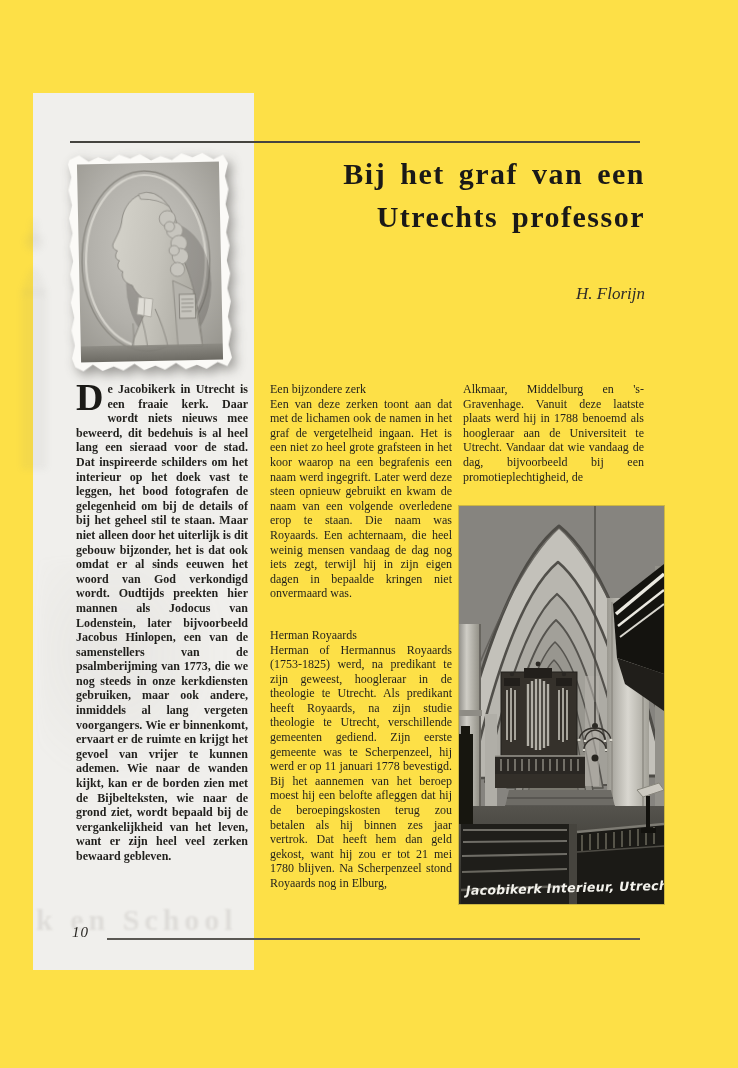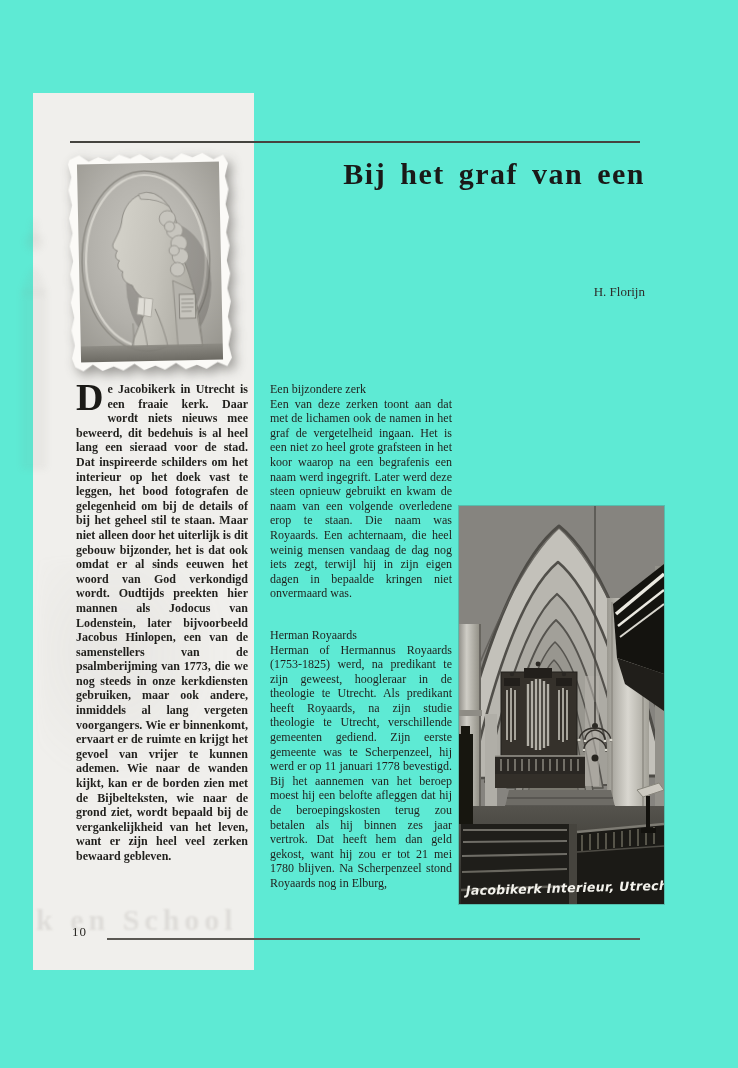--- a/index.html
+++ b/index.html
@@ -1,36 +1,36 @@
 <!DOCTYPE html>
 <html><head>
 <meta charset="utf-8">
 <style>
   html,body{margin:0;padding:0;background:#ffffff;}
   .page{
     position:relative;width:738px;height:1068px;overflow:hidden;
-    background:#5eead4;color:#24221f;
+    background:#fde047;color:#24221f;
     font-family:"Liberation Serif","DejaVu Serif",serif;
   }
   
   .scan-band{position:absolute;left:33px;top:93px;width:221px;height:877px;background:#f0efec;}
   .ghost-tower{position:absolute;left:3px;top:200px;width:60px;height:270px;opacity:.6;filter:blur(3px);}
   .ghost-blob{position:absolute;left:40px;top:560px;width:190px;height:230px;
     background:radial-gradient(ellipse at 40% 40%, rgba(140,138,128,0.08), rgba(140,138,128,0) 70%);filter:blur(4px);}
   .ghost-text{position:absolute;left:36px;top:903px;font-size:30px;font-weight:bold;
     letter-spacing:5px;color:rgba(95,92,84,0.12);filter:blur(1.2px);white-space:nowrap;}
   
   .top-rule{position:absolute;left:70px;top:141px;width:570px;height:2px;background:#45443f;}
   .footer-rule{position:absolute;left:107px;top:938px;width:533px;height:2px;background:#5a5853;}
-  .page-number{position:absolute;left:72px;top:924px;font-size:13px;letter-spacing:1px;color:#2a2824;}
+  .page-number{position:absolute;left:72px;top:924px;font-size:15px;letter-spacing:1px;color:#2a2824;font-style:italic;}
   
   .title-block{position:absolute;left:295px;top:152px;width:350px;text-align:right;
     font-weight:bold;font-size:30px;line-height:43px;letter-spacing:1.5px;word-spacing:5px;color:#1a1918;}
   .author{position:absolute;left:445px;top:284px;width:200px;text-align:right;
-    font-size:13px;color:#2e2c29;}
+    font-style:italic;font-size:17px;color:#2e2c29;}
   
   .portrait-wrap{position:absolute;left:70px;top:154px;width:160px;height:216px;
     transform:rotate(-1.2deg);filter:drop-shadow(4px 5px 6px rgba(45,43,38,0.45));}
   .photo-paper{position:absolute;inset:0;background:#fbfaf7;
     clip-path:polygon(1% 2%,7% 0%,13% 3%,19% 1%,26% 3%,32% 0%,39% 2%,45% 0%,52% 3%,58% 1%,65% 3%,71% 0%,78% 2%,84% 0%,91% 3%,97% 1%,100% 5%,98% 11%,100% 17%,98% 24%,100% 30%,98% 37%,100% 43%,98% 50%,100% 56%,98% 63%,100% 69%,98% 76%,100% 82%,98% 89%,100% 95%,97% 99%,91% 97%,84% 100%,78% 98%,71% 100%,65% 97%,58% 100%,52% 98%,45% 100%,39% 97%,32% 100%,26% 98%,19% 100%,13% 97%,7% 100%,2% 98%,0% 94%,2% 88%,0% 81%,2% 75%,0% 68%,2% 62%,0% 55%,2% 49%,0% 42%,2% 36%,0% 29%,2% 23%,0% 16%,2% 10%,0% 4%);}
   .photo-image{position:absolute;left:9px;top:9px;right:9px;bottom:9px;overflow:hidden;}
   
   .col{position:absolute;top:382px;font-size:12px;line-height:14.6px;text-align:justify;color:#201f1c;}
   .col p{margin:0;}
   .col-1{left:76px;width:172px;font-weight:bold;}
@@ -123,38 +123,42 @@
             <line x1="100" y1="149" x2="110" y2="149" stroke="#85837c" stroke-width="0.8"></line>
           </g>
           <rect x="0" y="182" width="140" height="16" fill="url(#relBase)" opacity="0.85"></rect>
         </svg>
       </div>
     </div>
   </div>
 
   <div class="title-block">
     <div>Bij het graf van een</div>
+    <div>Utrechts professor</div>
   </div>
   <div class="author">H. Florijn</div>
 
   <div class="col col-1">
     <p><span class="dropcap">D</span><span>e Jacobikerk in Utrecht is een fraaie kerk. Daar wordt niets nieuws mee beweerd, dit bedehuis is al heel lang een sieraad voor de stad. Dat inspireerde schilders om het interieur op het doek vast te leggen, het bood fotografen de gelegenheid om bij de details of bij het geheel stil te staan. Maar niet alleen door het uiterlijk is dit gebouw bijzonder, het is dat ook omdat er al sinds eeuwen het woord van God verkondigd wordt. Oudtijds preekten hier mannen als Jodocus van Lodenstein, later bijvoorbeeld Jacobus Hinlopen, een van de samenstellers van de psalmberijming van 1773, die we nog steeds in onze kerkdiensten gebruiken, maar ook andere, inmiddels al lang vergeten voorgangers. Wie er binnenkomt, ervaart er de ruimte en krijgt het gevoel van vrijer te kunnen ademen. Wie naar de wanden kijkt, kan er de borden zien met de Bijbelteksten, wie naar de grond ziet, wordt bepaald bij de vergankelijkheid van het leven, want er zijn heel veel zerken bewaard gebleven.</span></p>
   </div>
 
   <div class="col col-2">
     <div class="section">
       <div class="section-heading">Een bijzondere zerk</div>
       <p>Een van deze zerken toont aan dat met de lichamen ook de namen in het graf de vergetelheid ingaan. Het is een niet zo heel grote grafsteen in het koor waarop na een begrafenis een naam werd ingegrift. Later werd deze steen opnieuw gebruikt en kwam de naam van een volgende overledene erop te staan. Die naam was Royaards. Een achternaam, die heel weinig mensen vandaag de dag nog iets zegt, terwijl hij in zijn eigen dagen in bepaalde kringen niet onvermaard was.</p>
     </div>
     <div class="section">
       <div class="section-heading">Herman Royaards</div>
       <p>Herman of Hermannus Royaards (1753-1825) werd, na predikant te zijn geweest, hoogleraar in de theologie te Utrecht. Als predikant heeft Royaards, na zijn studie theologie te Utrecht, verschillende gemeenten gediend. Zijn eerste gemeente was te Scherpenzeel, hij werd er op 11 januari 1778 bevestigd. Bij het aannemen van het beroep moest hij een belofte afleggen dat hij de beroepingskosten terug zou betalen als hij binnen zes jaar vertrok. Dat heeft hem dan geld gekost, want hij zou er tot 21 mei 1780 blijven. Na Scherpenzeel stond Royaards nog in Elburg,</p>
     </div>
   </div>
 
+  <div class="col col-3">
+    <p>Alkmaar, Middelburg en 's-Gravenhage. Vanuit deze laatste plaats werd hij in 1788 benoemd als hoogleraar aan de Universiteit te Utrecht. Vandaar dat wie vandaag de dag, bijvoorbeeld bij een promotieplechtigheid, de</p>
+  </div>
 
   <div class="church-photo">
     <svg width="205" height="398" viewBox="0 0 205 398">
       <defs>
         <linearGradient id="pilL" x1="0" y1="0" x2="1" y2="0">
           <stop offset="0%" stop-color="#75736d"></stop>
             <stop offset="45%" stop-color="#cfcdc6"></stop>
             <stop offset="100%" stop-color="#8b897f"></stop>
         </linearGradient>
         <linearGradient id="pilR" x1="0" y1="0" x2="1" y2="0">

